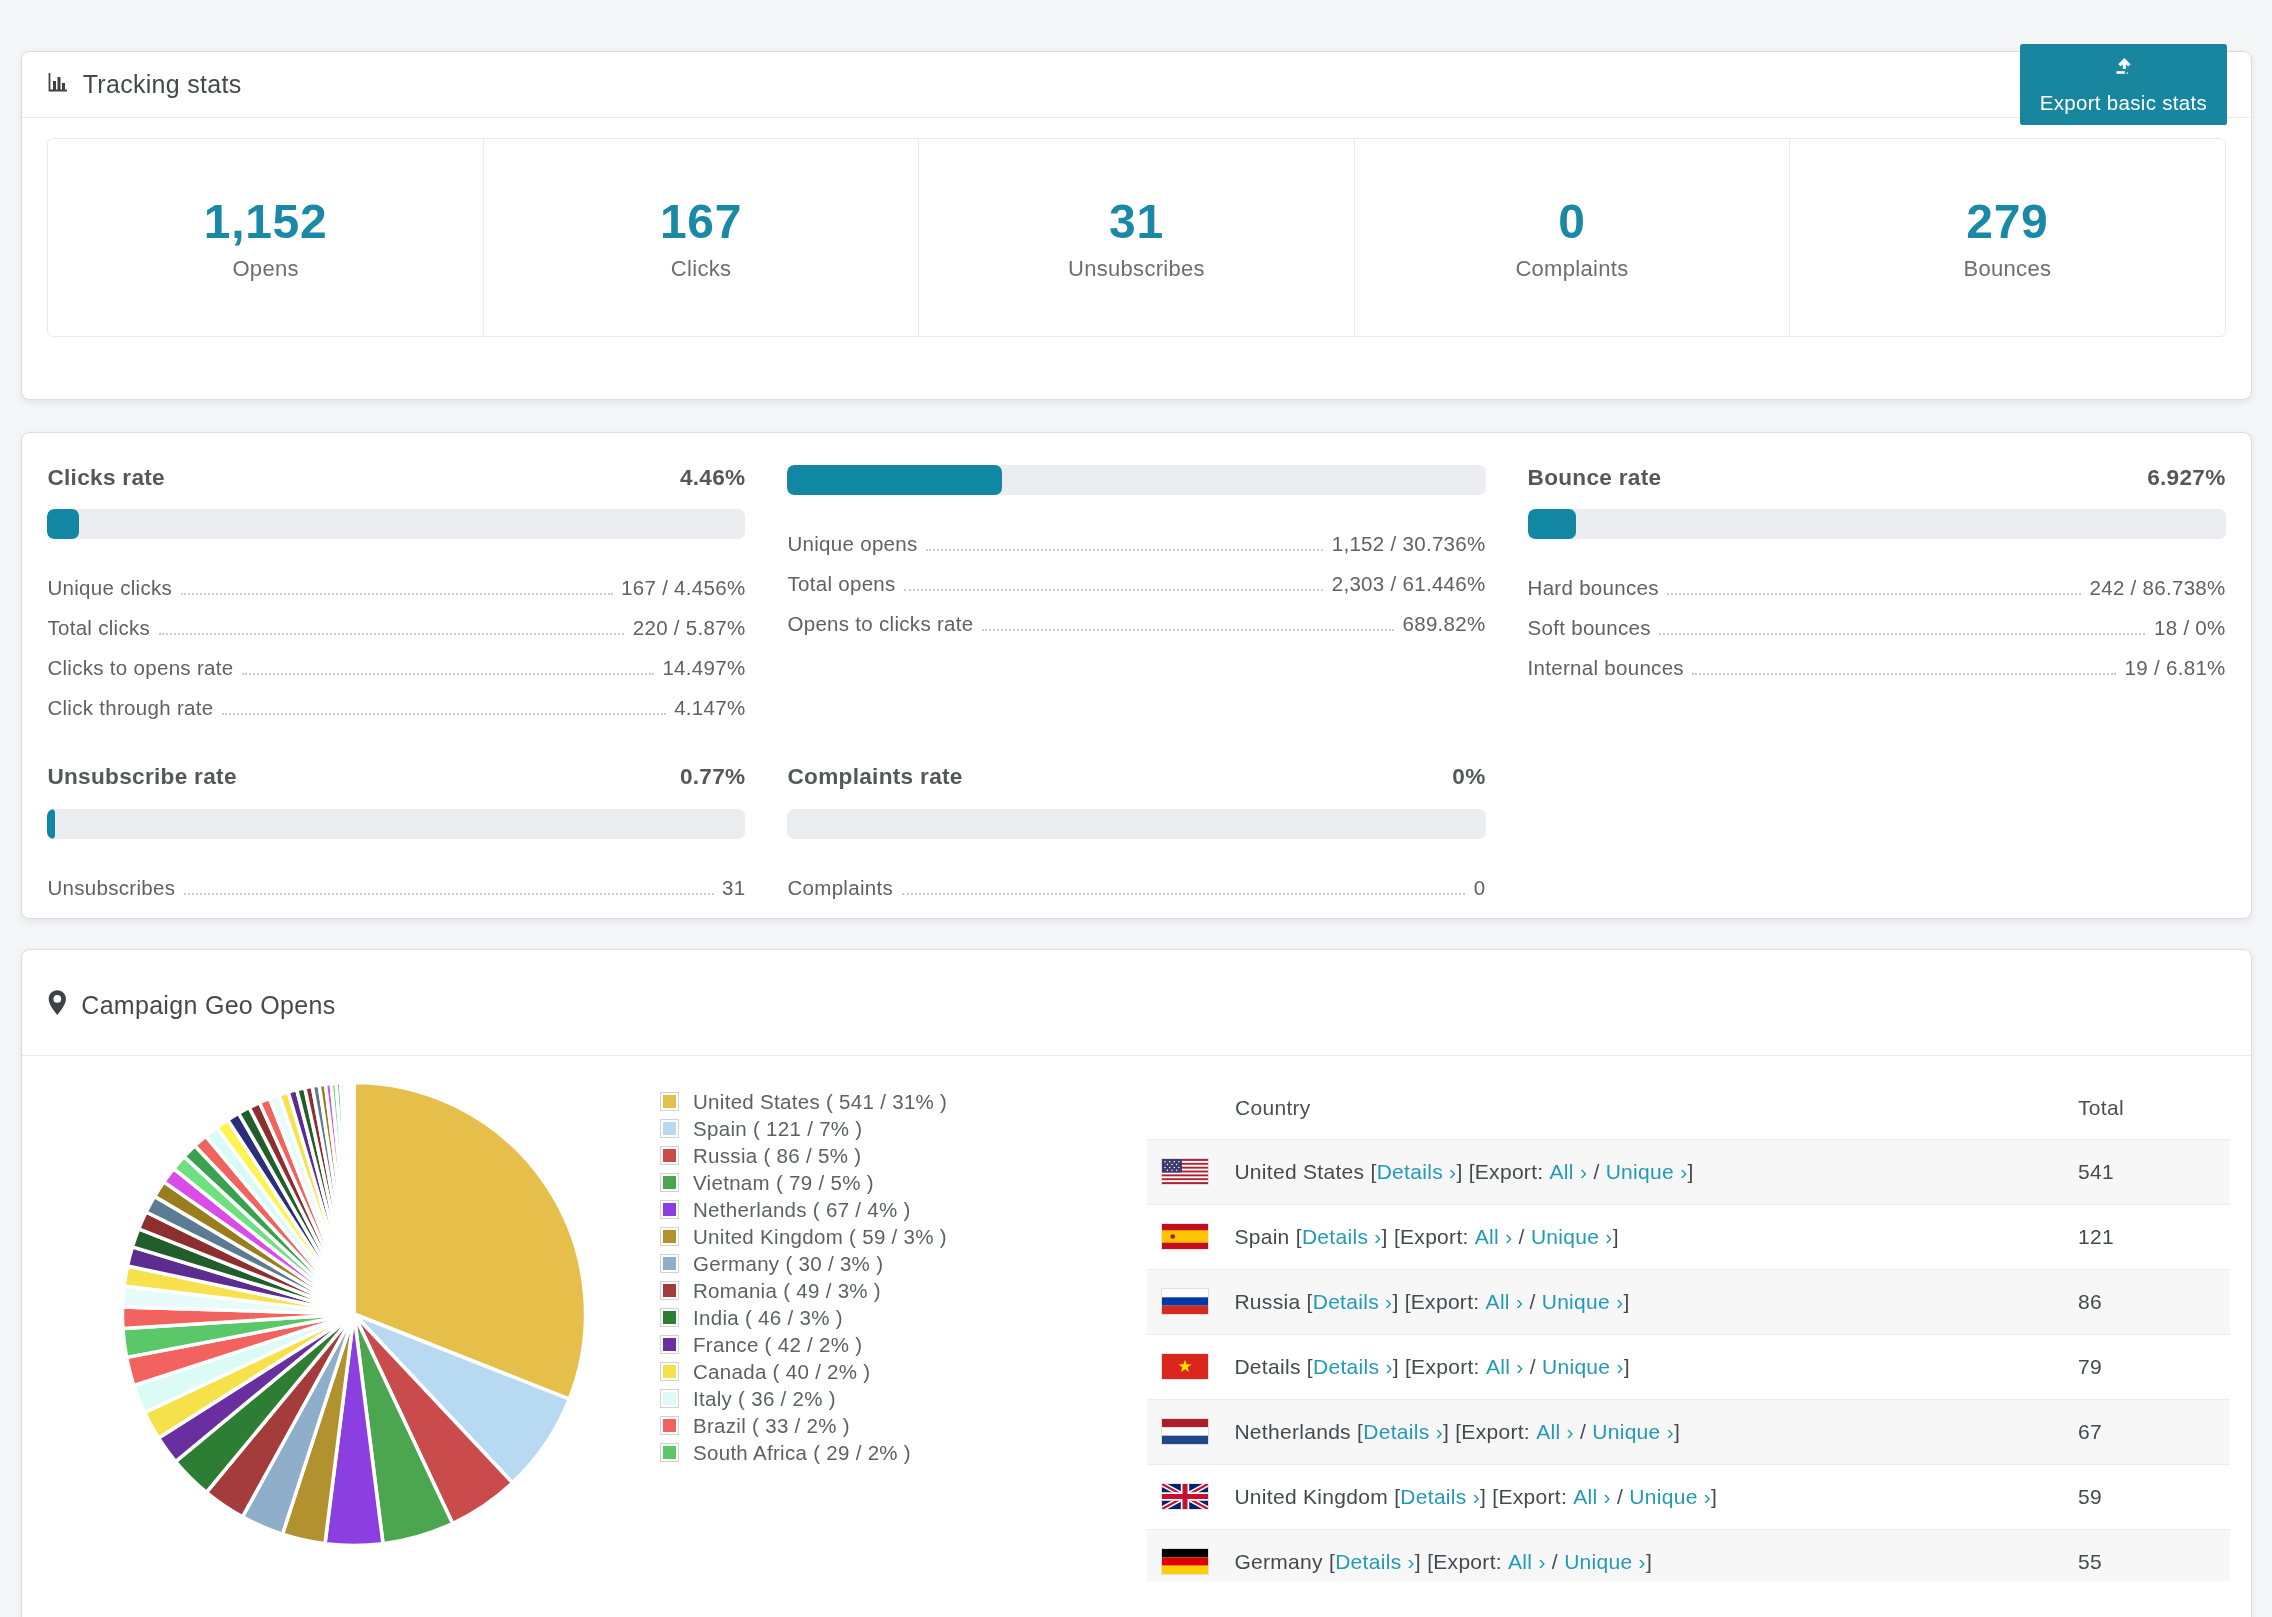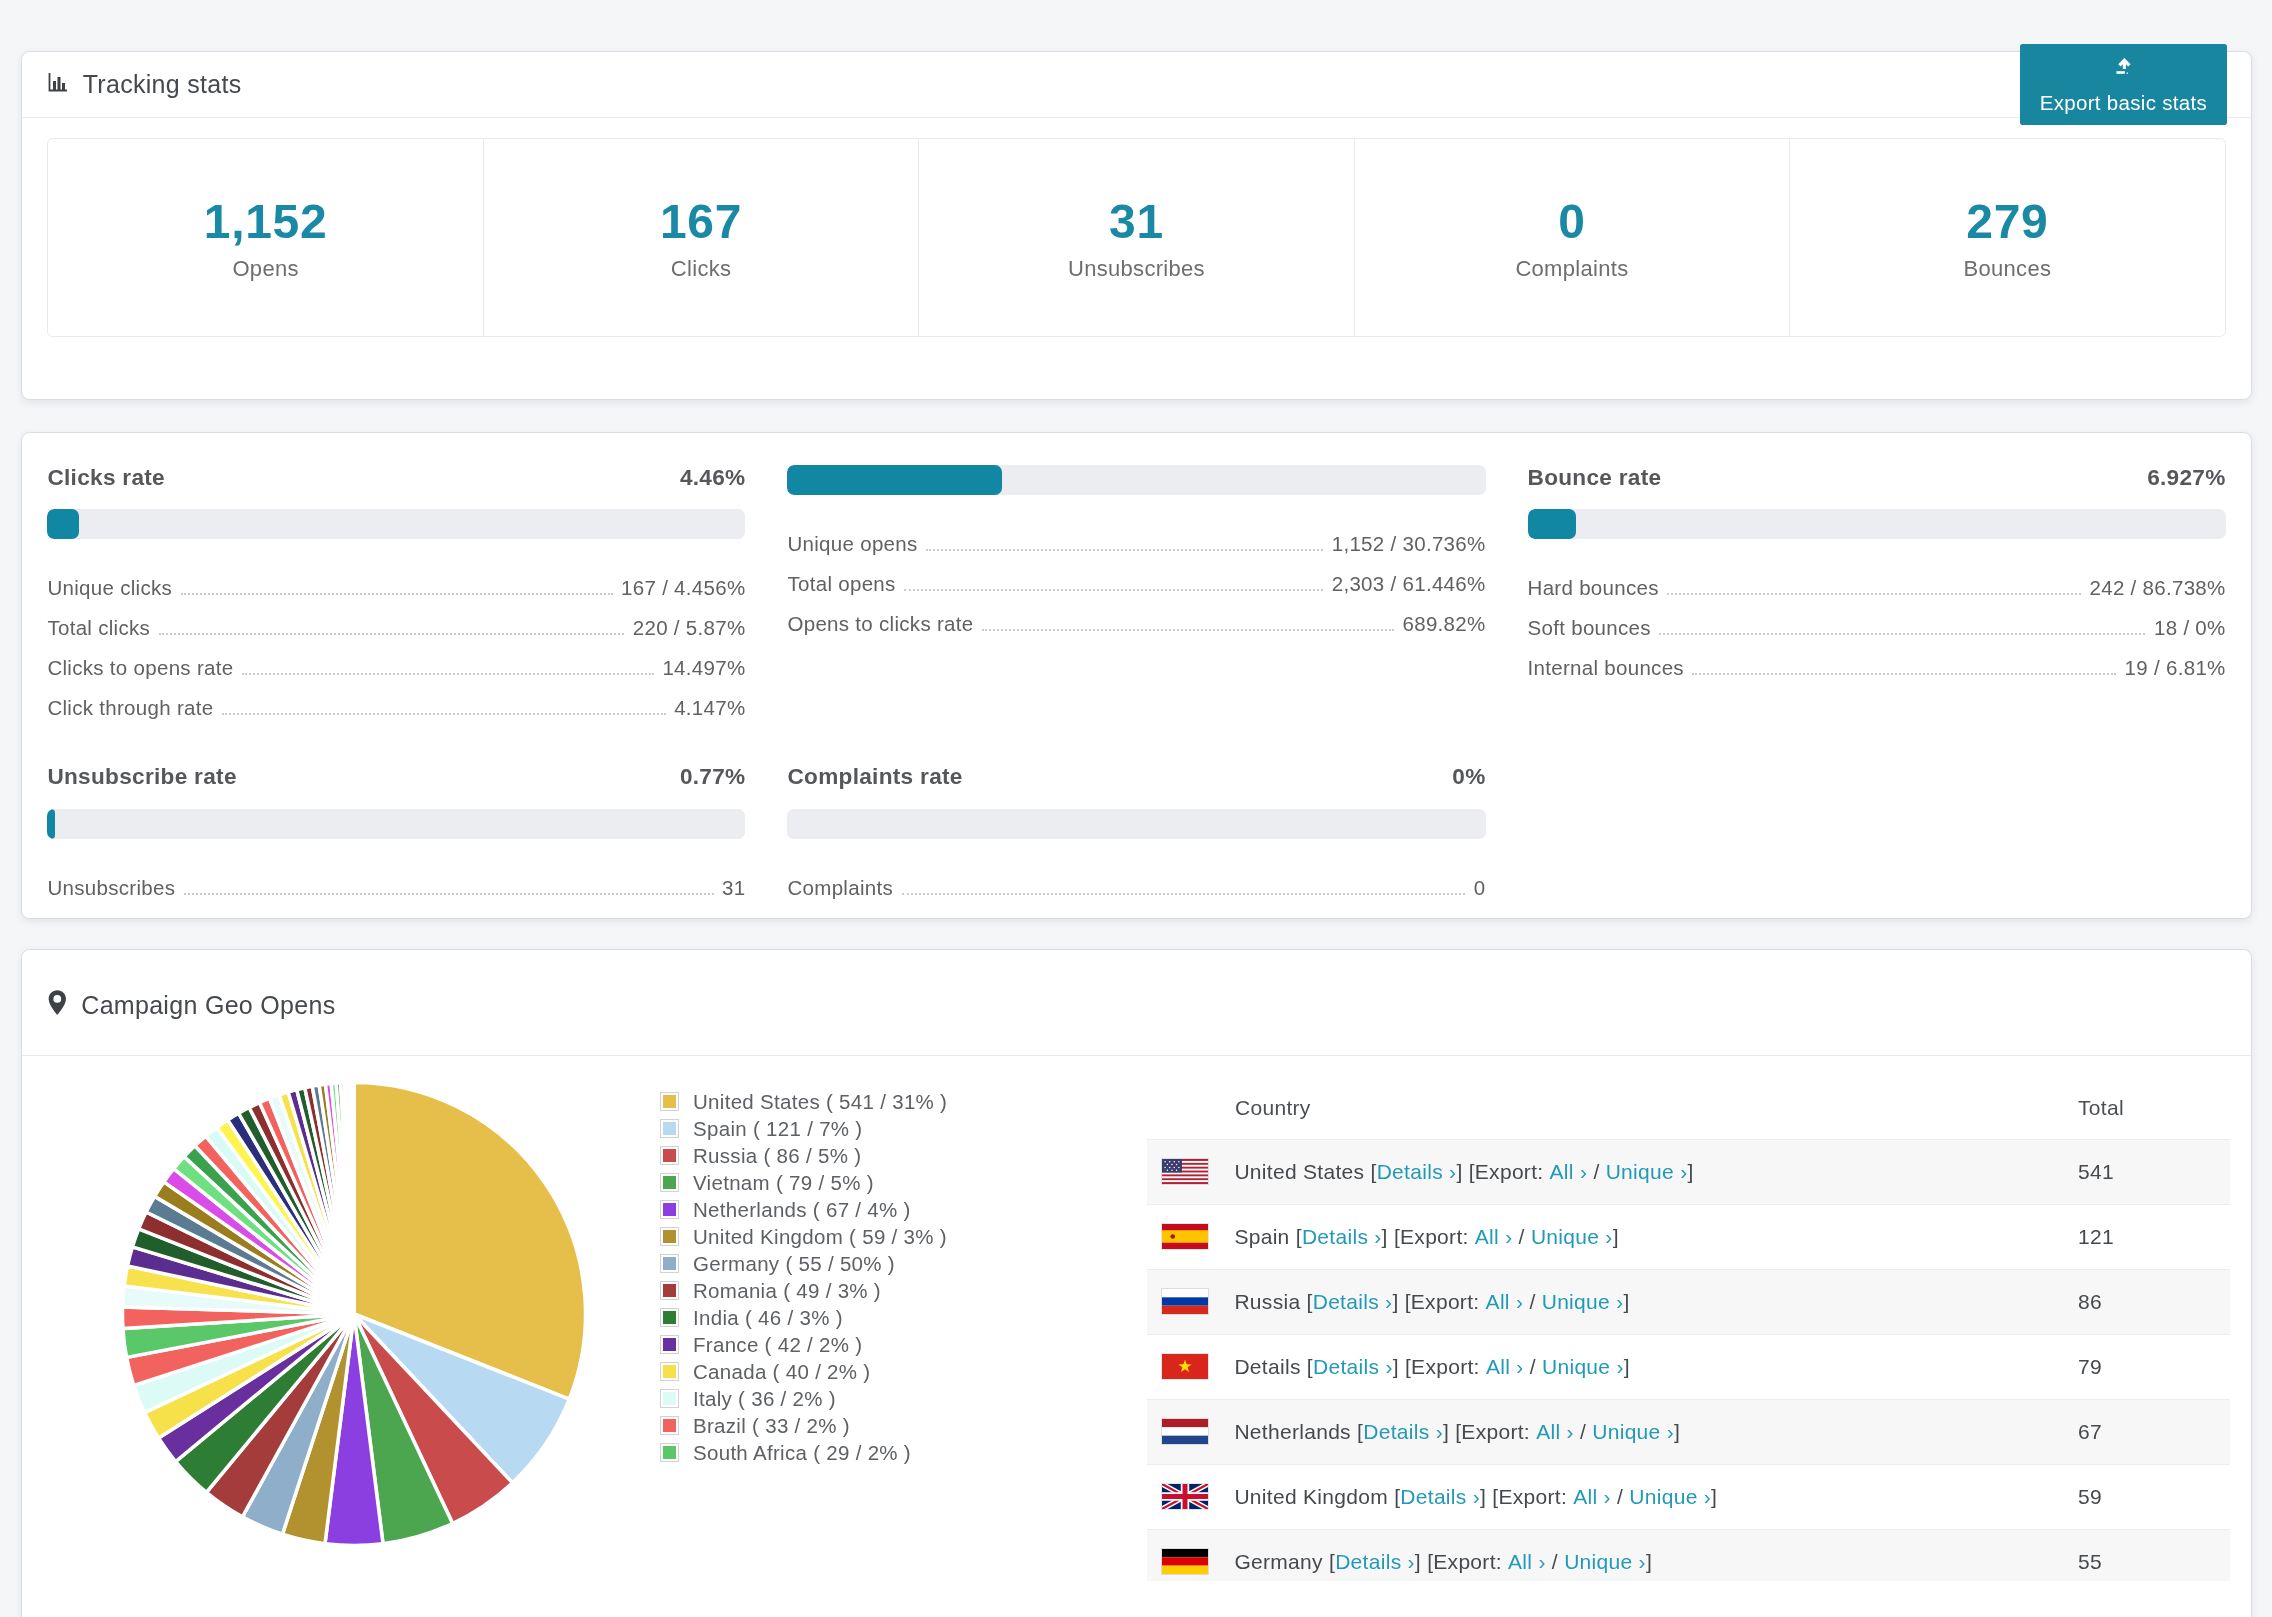--- a/index.html
+++ b/index.html
@@ -369,21 +369,21 @@
       <div class="legend-item">
           <span class="legend-box">
             <i style="background: rgb(178, 146, 47);"></i>
           </span>
           <span class="legend-text">United Kingdom ( 59 / 3% )</span>
         </div>
       <div class="legend-item">
           <span class="legend-box">
             <i style="background: rgb(143, 174, 201);"></i>
           </span>
-          <span class="legend-text">Germany ( 55 / 50% )</span>
+          <span class="legend-text">Germany ( 30 / 3% )</span>
         </div>
       <div class="legend-item">
           <span class="legend-box">
             <i style="background: rgb(164, 60, 60);"></i>
           </span>
           <span class="legend-text">Romania ( 49 / 3% )</span>
         </div>
       <div class="legend-item">
           <span class="legend-box">
             <i style="background: rgb(46, 125, 53);"></i>

